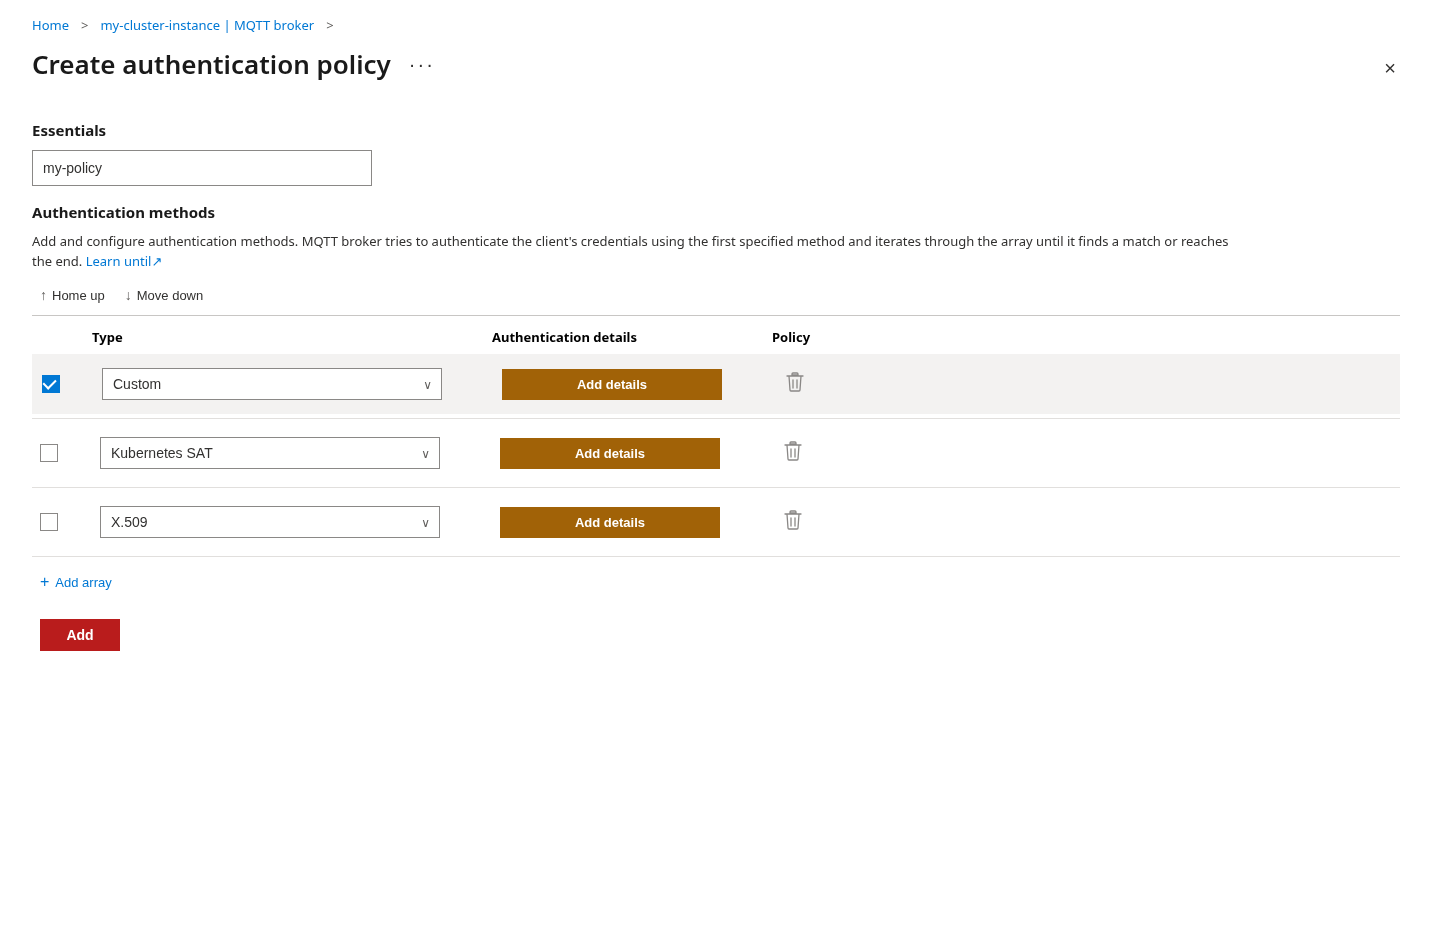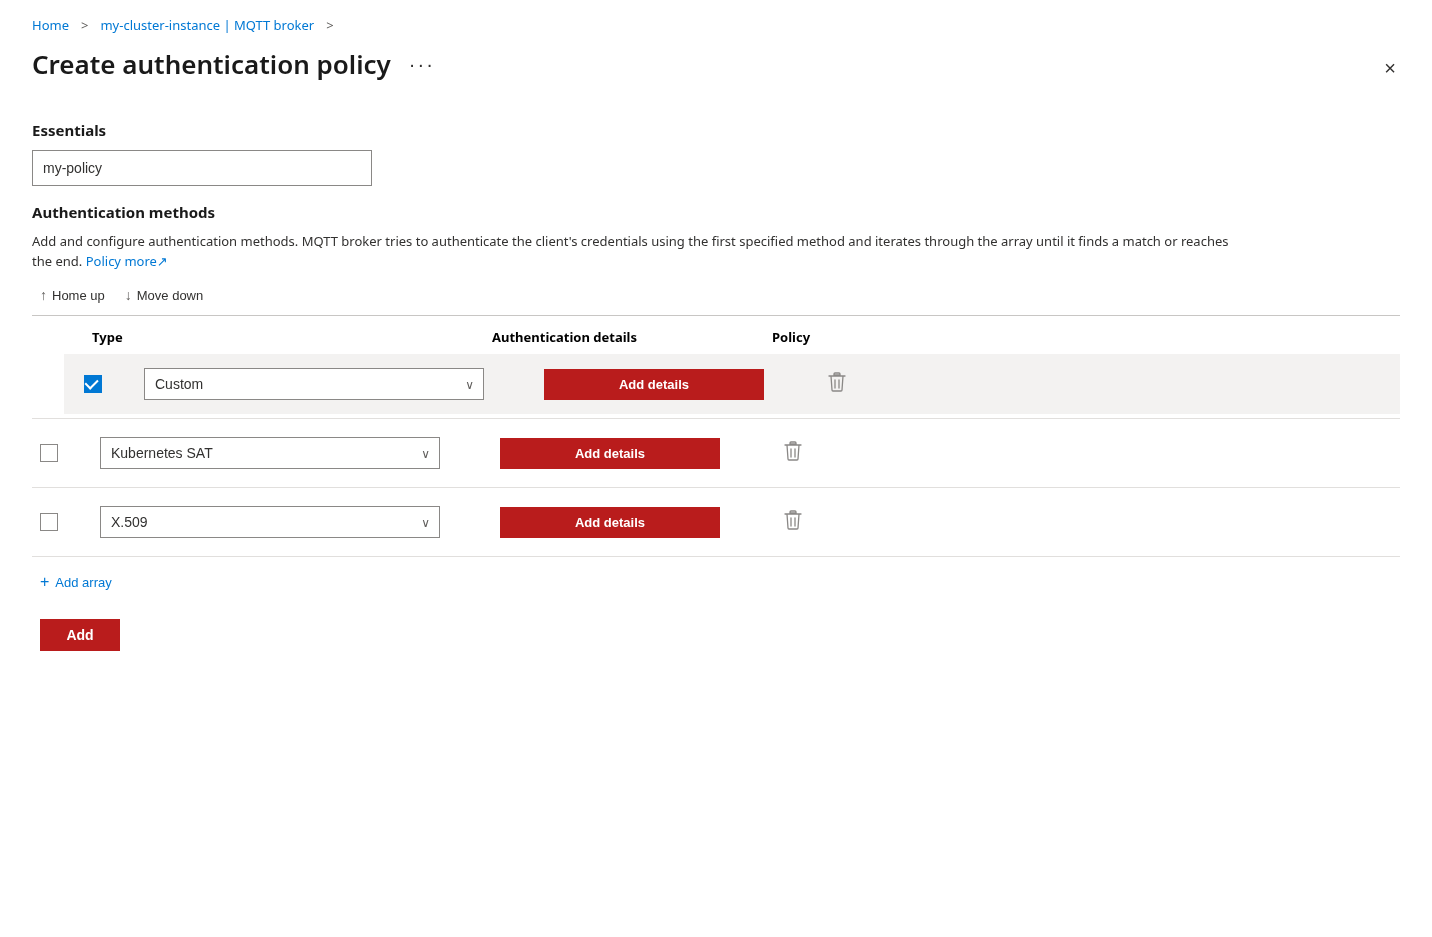--- a/index.html
+++ b/index.html
@@ -150,22 +150,21 @@
       min-height: 60px;
     }
     .table-row.selected {
       background: #f3f2f1;
     }
     .table-row-wrapper {
       border: none;
     }
     .table-row-wrapper.selected-row {
       background: #f3f2f1;
-      padding: 0 20px;
-      margin-left: 32px;
+      padding: 0 10px;
     }
     .table-row-wrapper.normal-row {
       padding: 0 8px;
     }
     .checkbox {
       width: 18px;
       height: 18px;
       border: 1.5px solid #8a8886;
       background: #fff;
       display: flex;
@@ -205,21 +204,21 @@
     .select-arrow {
       position: absolute;
       right: 10px;
       top: 50%;
       transform: translateY(-50%);
       pointer-events: none;
       color: #605e5c;
       font-size: 12px;
     }
     .add-details-btn {
-      background: #b91c1c;
+      background: #a16207;
       color: #fff;
       border: none;
       padding: 8px 20px;
       font-size: 13px;
       font-weight: 600;
       cursor: pointer;
       width: 220px;
     }
     .delete-btn {
       background: none;
@@ -295,21 +294,21 @@
     <div class="form-group">
       <input class="form-input" type="text" value="my-policy" style="">
     </div>
   </div>
 
   <div class="auth-methods-section">
     <div class="section-title">Authentication methods</div>
     <div class="auth-desc">
       <span>Add and configure authentication methods. MQTT broker tries to authenticate the client's credentials using the first specified method and iterates through the array until it finds a match or reaches the end.</span>
       <a class="learn-more">
-        <span>Policy more</span>↗
+        <span>Learn until</span>↗
       </a>
     </div>
 
     <div class="toolbar">
       <button class="toolbar-btn">
         <span class="icon">↑</span>
         <span>Home up</span>
       </button>
       <button class="toolbar-btn">
         <span class="icon">↓</span>

